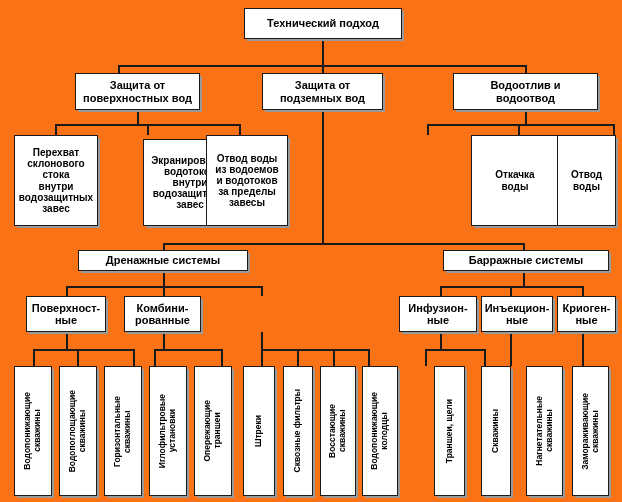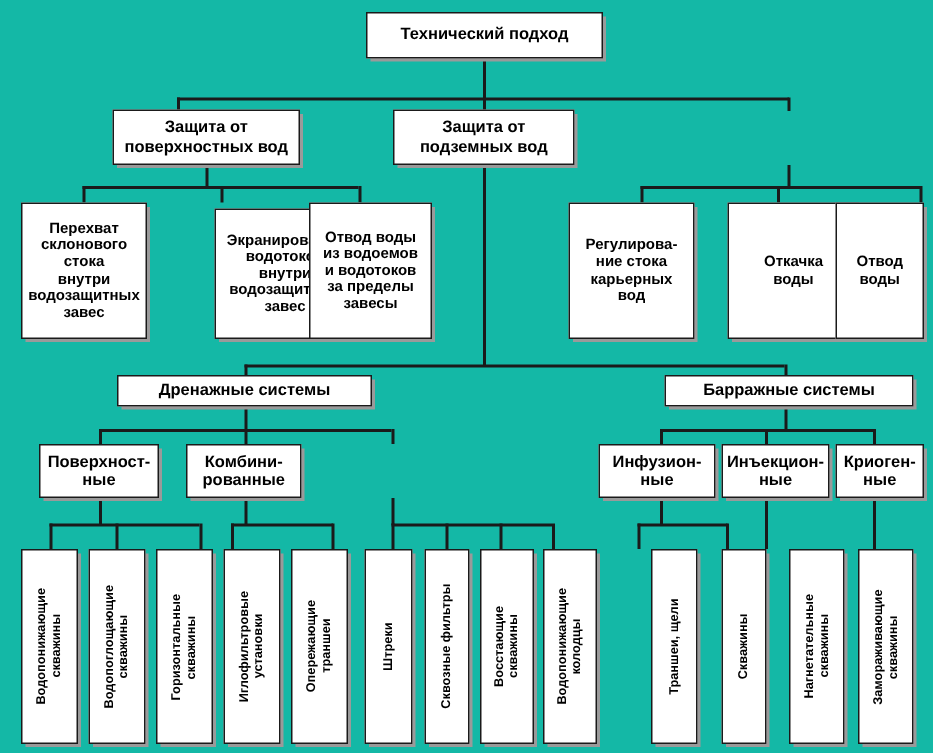--- a/index.html
+++ b/index.html
@@ -1,17 +1,17 @@
 <!DOCTYPE html>
 <html><head>
 <meta charset="utf-8">
 <style>
   html,body{margin:0;padding:0;background:#ffffff;}
   body{font-family:"Liberation Sans","DejaVu Sans",sans-serif;}
-  #canvas{position:relative;width:622px;height:502px;background:#14b8a6;overflow:hidden;}
+  #canvas{position:relative;width:622px;height:502px;background:#f97316;overflow:hidden;}
   .node{
     position:absolute;
     box-sizing:border-box;
     border:1.6px solid #1a1a1a;
     background:#ffffff;
     display:flex;
     align-items:center;
     justify-content:center;
     text-align:center;
     font-weight:bold;
@@ -104,43 +104,41 @@
   <div class="line v" style="left:510px;top:332px;height:34px;"></div>
 
   <div class="line v" style="left:582px;top:332px;height:34px;"></div>
 
   <div class="node shadow t11" style="left:244px;top:8px;width:158px;height:31px;white-space:pre-line;">Технический подход</div>
 
   <div class="node shadow t11" style="left:75px;top:73px;width:125px;height:37px;white-space:pre-line;">Защита от
 поверхностных вод</div>
   <div class="node shadow t11" style="left:262px;top:73px;width:121px;height:37px;white-space:pre-line;">Защита от
 подземных вод</div>
+  <div class="node shadow t11" style="left:453px;top:73px;width:145px;height:37px;white-space:pre-line;">Водоотлив и
+водоотвод</div>
 
   <div class="node shadow t10" style="left:14px;top:135px;width:84px;height:91px;white-space:pre-line;">Перехват
 склонового
 стока
 внутри
 водозащитных
 завес</div>
   <div class="node shadow t10" style="left:106px;top:139px;width:94px;height:87px;white-space:pre-line;margin-left:37px;">Экранирование
 водотоков
 внутри
 водозащитных
 завес</div>
   <div class="node shadow t10" style="left:206px;top:135px;width:82px;height:91px;white-space:pre-line;">Отвод воды
 из водоемов
 и водотоков
 за пределы
 завесы</div>
 
-  <div class="node shadow t10" style="left:379px;top:135px;width:84px;height:91px;white-space:pre-line;">Регулирова-
-ние стока
-карьерных
-вод</div>
-  <div class="node shadow t10" style="left:485px;top:135px;width:88px;height:91px;white-space:pre-line;">Откачка
+  <div class="node shadow t10" style="left:471px;top:135px;width:88px;height:91px;white-space:pre-line;">Откачка
 воды</div>
   <div class="node shadow t10" style="left:557px;top:135px;width:59px;height:91px;white-space:pre-line;">Отвод
 воды</div>
 
   <div class="node shadow t11" style="left:78px;top:250px;width:170px;height:21px;">Дренажные системы</div>
   <div class="node shadow t11" style="left:443px;top:250px;width:166px;height:21px;text-align:center;">Барражные системы</div>
 
   <div class="node shadow t11" style="left:26px;top:296px;width:80px;height:36px;white-space:pre-line;">Поверхност-
 ные</div>
   <div class="node shadow t11" style="left:124px;top:296px;width:77px;height:36px;white-space:pre-line;">Комбини-

